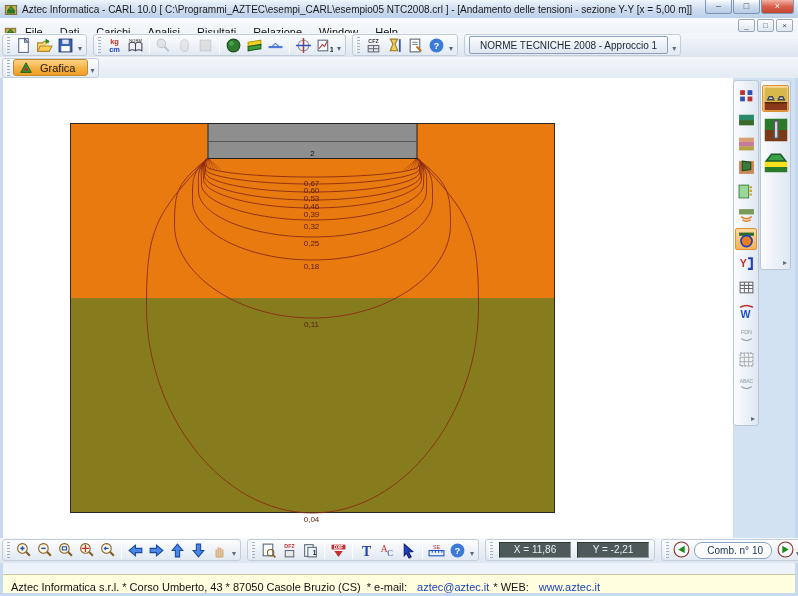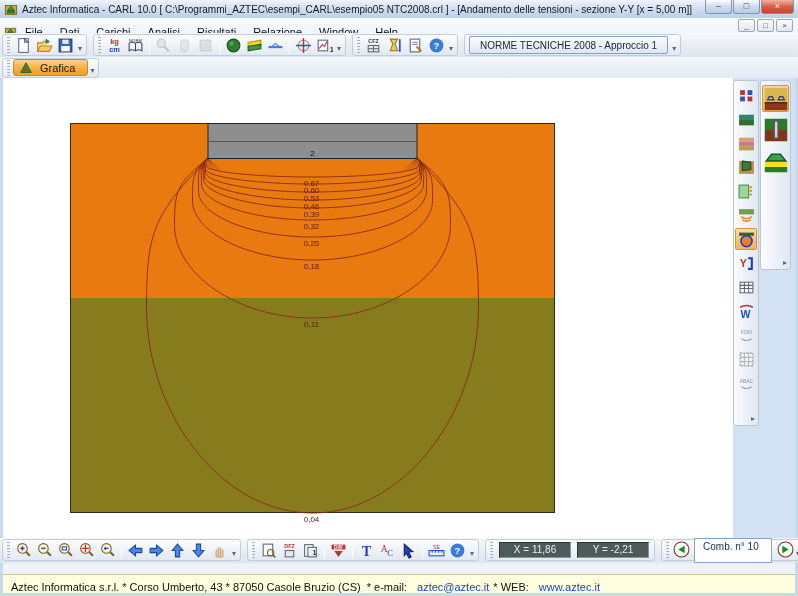--- a/index.html
+++ b/index.html
@@ -68,22 +68,22 @@
   .side-btn { width:22px; height:22px; margin:1px 0; border:1px solid transparent; border-radius:2px;
     background:transparent; display:flex; align-items:center; justify-content:center; padding:0; }
   .side-col-b .side-btn { width:27px; height:27px; margin:2px 0; }
   .side-btn.selected { background:linear-gradient(#fcd9a0,#f6b35a); border-color:#de9230; }
   .side-overflow { margin-top:auto; align-self:flex-end; font-size:8px; color:#5a6a7c; padding-right:2px; }
 
   
   .coord-box { height:16px; min-width:72px; margin:0 3px; padding:0 12px;
     background:#4e5a5a; border:1px solid #2c3636; border-right-color:#8a9696; border-bottom-color:#8a9696;
     color:#e9eeee; font-size:10px; line-height:14px; text-align:center; white-space:nowrap; }
-  .comb-box { height:25px; min-width:78px; margin:0 4px; padding:0 8px; background:#fdfdfe;
-    border:1px solid #8aa4c2; border-radius:0; color:#16324a; font-size:10px; line-height:15px; text-align:left; }
+  .comb-box { height:17px; min-width:78px; margin:0 4px; padding:0 8px; background:#fdfdfe;
+    border:1px solid #8aa4c2; border-radius:8px; color:#16324a; font-size:10px; line-height:15px; text-align:right; }
   .nav-btn { width:18px; height:18px; border:none; background:transparent; padding:0; }
 
   
   .bottom-gap { position:absolute; left:3px; top:563px; width:792px; height:11px; background:#eef3f9; }
   .statusbar { position:absolute; left:3px; top:574px; width:792px; height:19px; background:#ffffdf;
     border-top:1px solid #c8c8a0; display:flex; align-items:flex-end; padding:0 8px; font-size:11px; color:#111;
     white-space:nowrap; }
   .statusbar .lnk { color:#1a3fbf; margin:0 4px; }
   .statusbar .seg { margin-right:6px; }
   .frame-bottom { position:absolute; left:0; top:593px; width:798px; height:3px; background:#c7d9ee; }

